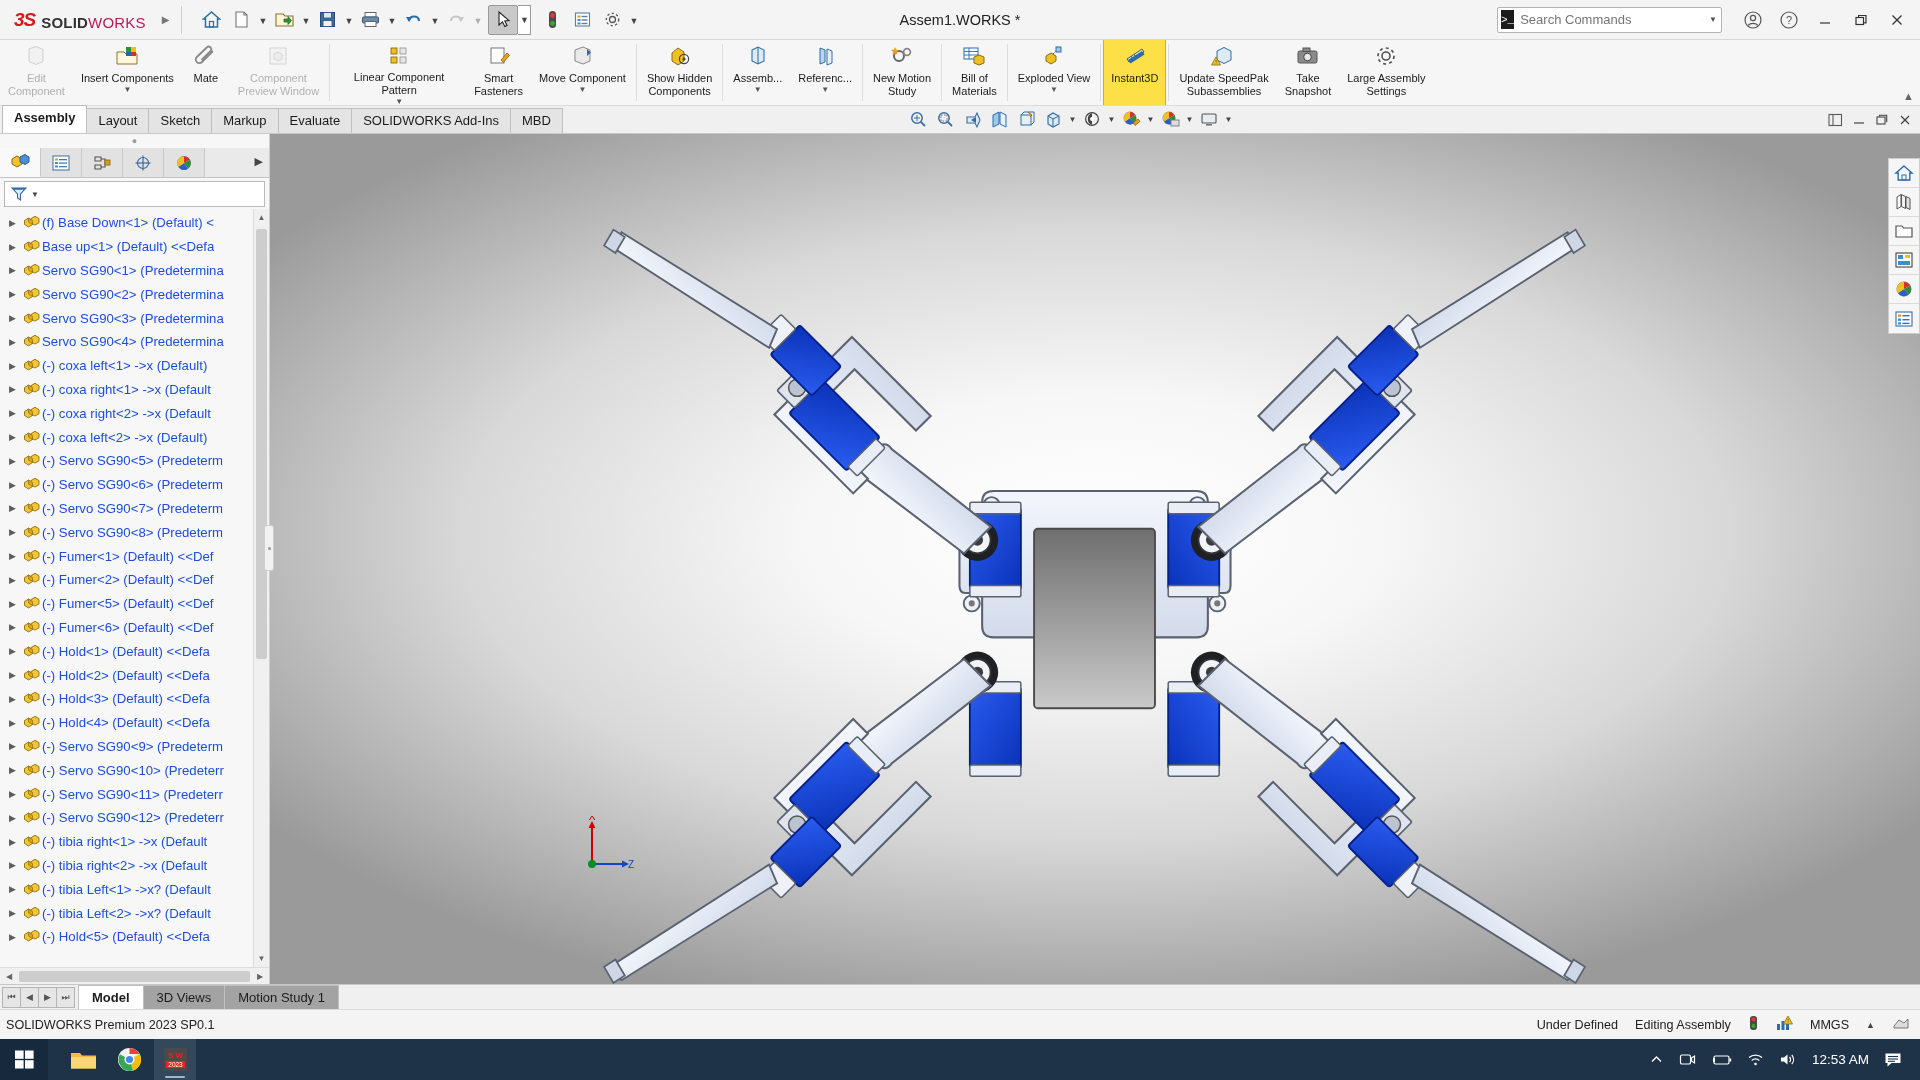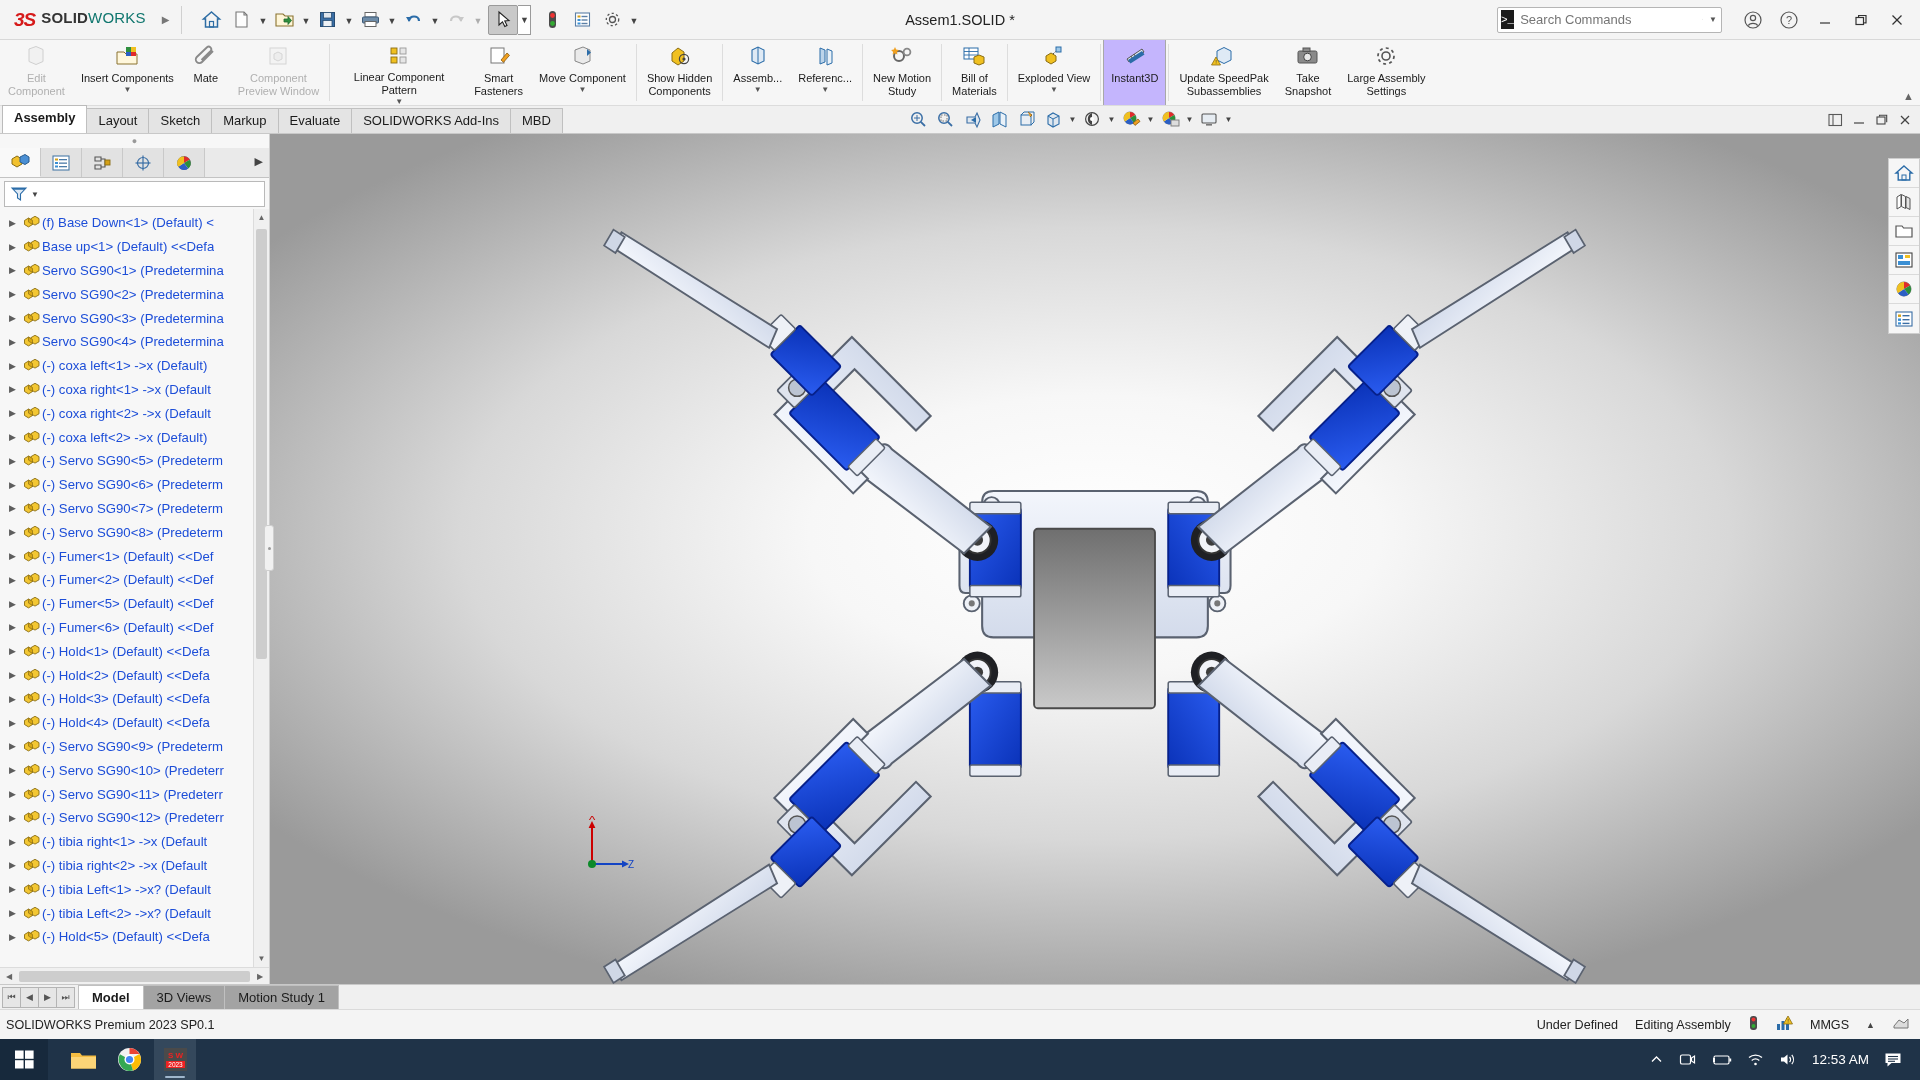--- a/index.html
+++ b/index.html
@@ -12,24 +12,24 @@
   .app { position: relative; width: 1920px; height: 1080px; display: flex; flex-direction: column; }
 
   
   .titlebar {
     height: 40px; min-height: 40px;
     background: #f4f4f4;
     border-bottom: 1px solid #d8d8d8;
     display: flex; align-items: center;
     position: relative;
   }
-  .sw-logo { display: flex; align-items: flex-start; padding: 0 10px 0 14px; gap: 6px; }
+  .sw-logo { display: flex; align-items: flex-end; padding: 0 10px 0 14px; gap: 6px; }
   .sw-logo .ds { color: #d61a1a; font-weight: bold; font-size: 19px; font-style: italic; letter-spacing: -1px; }
   .sw-logo .brand { font-size: 15px; font-weight: bold; color: #333; letter-spacing: .2px; }
-  .sw-logo .brand .light { font-weight: normal; color: #0f766e; }
+  .sw-logo .brand .light { font-weight: normal; color: #be185d; }
   .logo-arrow { color: #777; font-size: 10px; padding: 0 6px; }
   .tb-sep { width: 1px; height: 28px; background: #d0d0d0; margin: 0 6px; }
 
   .qat { display: flex; align-items: center; gap: 0px; padding-left: 8px; }
   .qat-btn {
     width: 30px; height: 30px; display: flex; align-items: center; justify-content: center;
     border: 1px solid transparent; border-radius: 2px;
   }
   .qat-btn.active { background: #c9c9c9; border: 1px solid #9a9a9a; }
   .qat-caret {
@@ -66,21 +66,21 @@
   .ribbon {
     height: 66px; min-height: 66px; background: #f6f6f6;
     border-bottom: 1px solid #dcdcdc;
     display: flex; align-items: stretch; position: relative;
   }
   .rb-item {
     display: flex; flex-direction: column; align-items: center; justify-content: flex-start;
     padding: 4px 7px 0 7px; min-width: 48px; position: relative;
     border-left: 1px solid transparent; border-right: 1px solid transparent;
   }
-  .rb-item.sel { background: #c4b5fd; border-left: 1px solid #a8a8a8; border-right: 1px solid #a8a8a8; }
+  .rb-item.sel { background: #fde047; border-left: 1px solid #a8a8a8; border-right: 1px solid #a8a8a8; }
   .rb-ico { height: 26px; display: flex; align-items: center; justify-content: center; }
   .rb-lbl {
     font-size: 11px; color: #1b1b1b; text-align: center; line-height: 13px;
     max-width: 118px; margin-top: 2px;
   }
   .rb-item.disabled .rb-lbl { color: #b0b0b0; }
   .rb-item.disabled .rb-ico { opacity: .35; }
   .rb-caret { font-size: 8px; color: #555; line-height: 7px; margin-top: 1px; }
   .rb-div { width: 1px; background: #dddddd; margin: 4px 2px 4px 2px; }
   .ribbon-collapse { position: absolute; right: 6px; bottom: 3px; color: #666; font-size: 11px; }
@@ -303,21 +303,21 @@
         <svg width="19" height="19" viewBox="0 0 19 19">
             <g fill="none" stroke="#555" stroke-width="1.3">
               <circle cx="9.5" cy="9.5" r="3"></circle>
               <circle cx="9.5" cy="9.5" r="6.2" stroke-dasharray="2.2 2.4"></circle>
             </g>
           </svg>
       </div>
       <div class="qat-caret">▼</div>
     </div>
 
-    <div class="doc-title">Assem1.SOLID *</div>
+    <div class="doc-title">Assem1.WORKS *</div>
 
     <div class="title-right">
       <div class="searchbox">
         <span class="cmdico">&gt;_</span>
         <input type="text" placeholder="Search Commands" style="">
         <svg width="15" height="15" viewBox="0 0 15 15">
             <circle cx="6.3" cy="6.3" r="4.4" fill="none" stroke="#555" stroke-width="1.3"></circle>
             <line x1="9.7" y1="9.7" x2="13.4" y2="13.4" stroke="#555" stroke-width="1.4"></line>
           </svg>
         <span style="font-size:8px;color:#555">▼</span>

